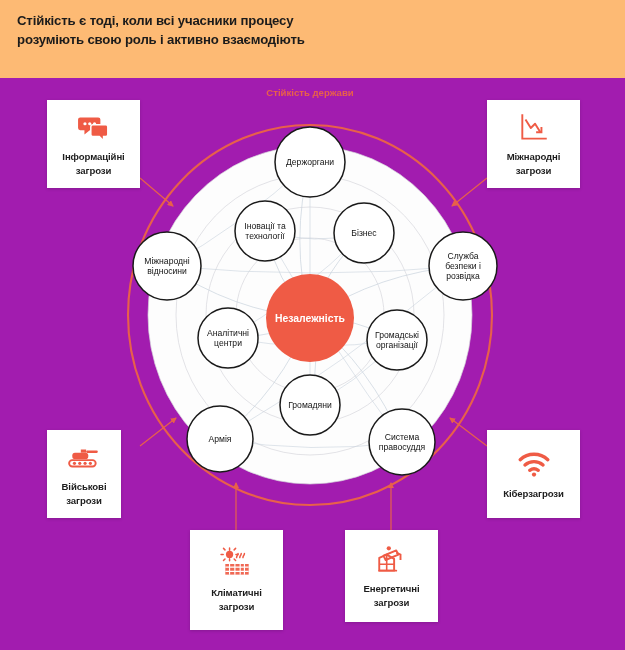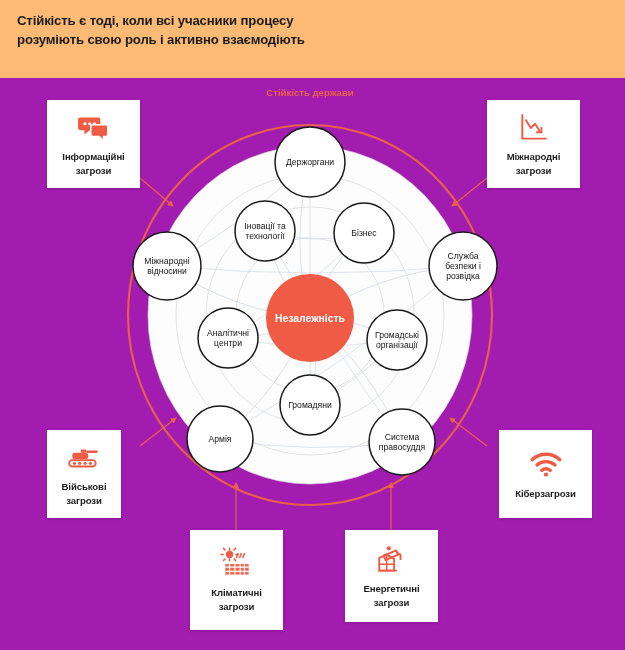--- a/index.html
+++ b/index.html
@@ -226,21 +226,21 @@
         <rect x="2" y="18" width="25" height="6" rx="3" fill="none" stroke="#ef5b45" stroke-width="1.8"></rect>
         <circle cx="7" cy="21" r="1.5" fill="#ef5b45"></circle>
             <circle cx="12" cy="21" r="1.5" fill="#ef5b45"></circle>
         <circle cx="17" cy="21" r="1.5" fill="#ef5b45"></circle>
             <circle cx="22" cy="21" r="1.5" fill="#ef5b45"></circle>
           </svg>
         </div>
         <div class="blabel">Військові
 загрози</div>
       </div>
-      <div class="box" style="left: 487px; top: 352px; width: 93px; height: 88px; margin-left: 12px;">
+      <div class="box" style="left: 487px; top: 352px; width: 93px; height: 88px;">
         <div class="ico">
           <svg width="34" height="34" viewBox="0 0 32 32" fill="none">
             <path d="M3 11a19 19 0 0126 0" stroke="#ef5b45" stroke-width="3.2" fill="none" stroke-linecap="round"></path>
         <path d="M7.5 16a13 13 0 0117 0" stroke="#ef5b45" stroke-width="3.2" fill="none" stroke-linecap="round"></path>
         <path d="M12 21a7 7 0 018 0" stroke="#ef5b45" stroke-width="3.2" fill="none" stroke-linecap="round"></path>
         <circle cx="16" cy="25" r="2" fill="#ef5b45"></circle>
           </svg>
         </div>
         <div class="blabel">Кіберзагрози</div>
       </div>

